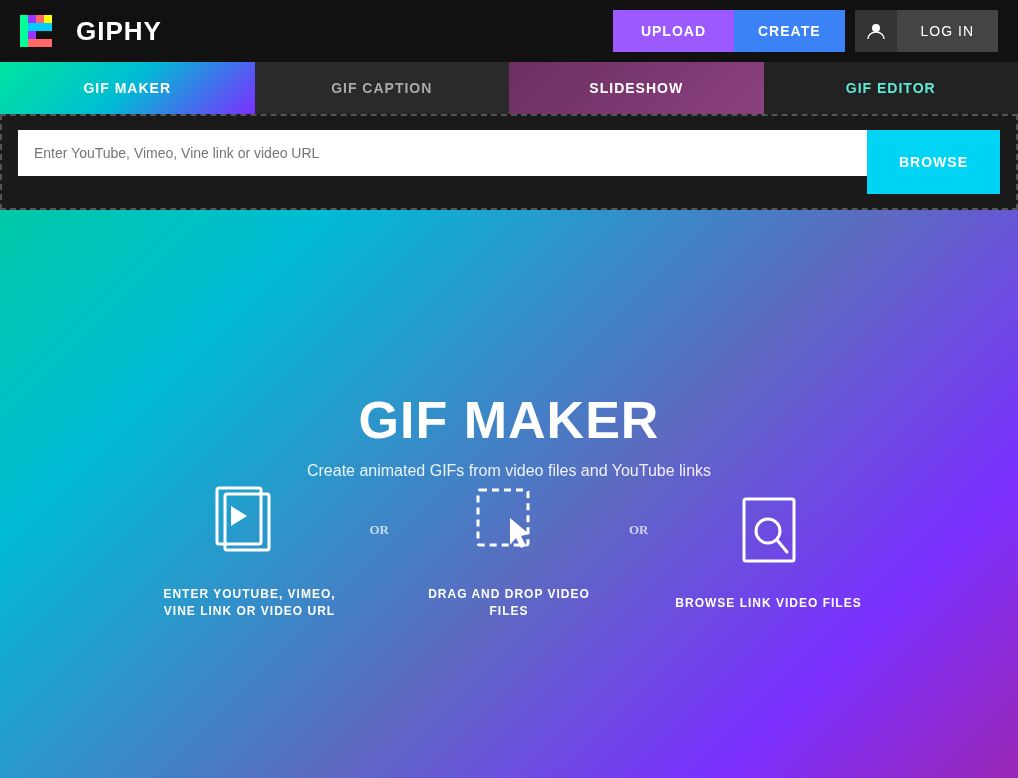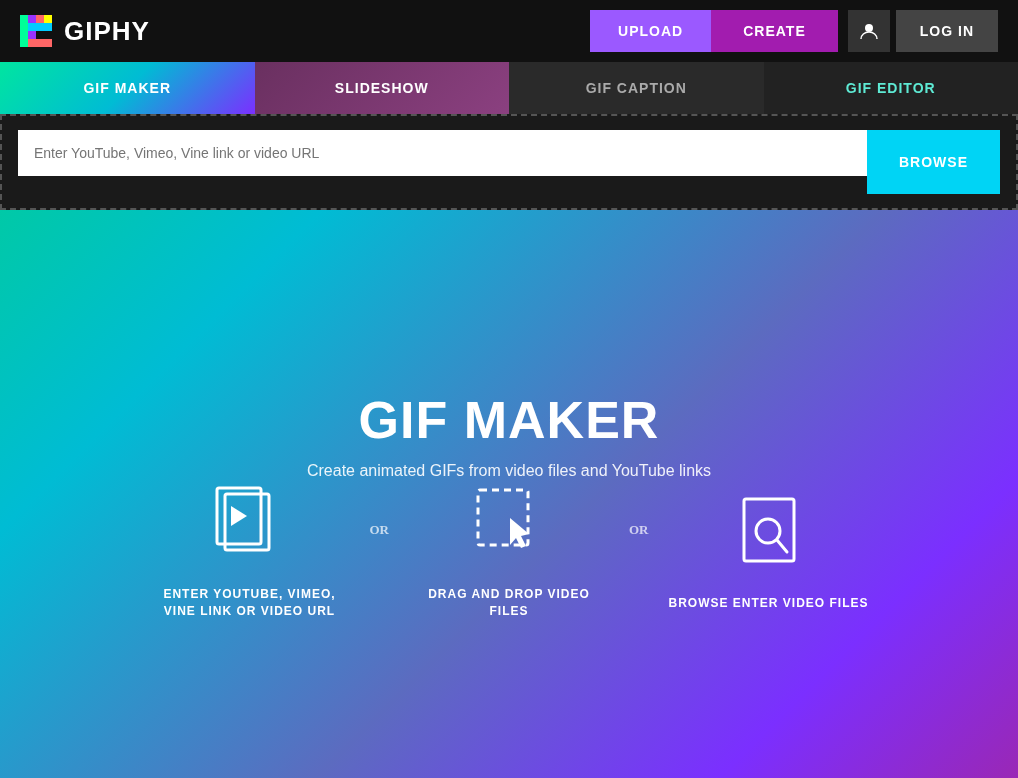--- a/index.html
+++ b/index.html
@@ -16,21 +16,21 @@
       background: #111111;
       height: 62px;
       display: flex;
       align-items: center;
       justify-content: space-between;
       padding: 0 20px;
     }
     .logo-area {
       display: flex;
       align-items: center;
-      gap: 12px;
+      gap: 24px;
     }
     .logo-text {
       color: white;
       font-size: 26px;
       font-weight: 900;
       letter-spacing: 1px;
     }
     .header-right {
       display: flex;
       align-items: flex-end;
@@ -41,53 +41,52 @@
       color: white;
       font-weight: 900;
       font-size: 14px;
       letter-spacing: 1px;
       border: none;
       padding: 0 28px;
       height: 42px;
       cursor: pointer;
     }
     .create-btn {
-      background: #a21caf;
-      color: white;
-      font-weight: 900;
-      font-size: 14px;
-      letter-spacing: 1px;
-      border: none;
-      padding: 0 32px;
+      background: #3b82f6;
+      color: white;
+      font-weight: 900;
+      font-size: 14px;
+      letter-spacing: 1px;
+      border: none;
+      padding: 0 24px;
       height: 42px;
       cursor: pointer;
     }
     .user-icon-btn {
       background: #333;
       color: white;
       border: none;
       width: 42px;
       height: 42px;
       display: flex;
       align-items: center;
       justify-content: center;
       cursor: pointer;
       margin-left: 10px;
     }
     .login-btn {
       background: #444;
       color: white;
-      font-weight: 700;
+      font-weight: 400;
       font-size: 14px;
       letter-spacing: 1px;
       border: none;
       padding: 0 24px;
       height: 42px;
       cursor: pointer;
-      margin-left: 6px;
     }
 
     
     .tabs {
       display: flex;
       height: 52px;
     }
     .tab {
       flex: 1;
       display: flex;
@@ -236,22 +235,22 @@
         <circle cx="9" cy="6" r="4" fill="white"></circle>
         <path d="M1 17c0-4 3.6-7 8-7s8 3 8 7" stroke="white" stroke-width="1.5" fill="none"></path>
       </svg>
     </button>
     <button class="login-btn">LOG IN</button>
   </div>
 </div>
 
 <div class="tabs">
   <div class="tab tab-gif-maker">GIF MAKER</div>
+  <div class="tab tab-gif-caption">GIF CAPTION</div>
   <div class="tab tab-slideshow">SLIDESHOW</div>
-  <div class="tab tab-gif-caption">GIF CAPTION</div>
   <div class="tab tab-gif-editor">GIF EDITOR</div>
 </div>
 
 <div class="upload-area">
   <div class="url-row">
     <input class="url-input" type="text" placeholder="Enter YouTube, Vimeo, Vine link or video URL" style="">
     <button class="browse-btn">BROWSE</button>
   </div>
 </div>
 
@@ -287,17 +286,17 @@
     <div class="or-label">OR</div>
 
     <div class="icon-item">
       <svg class="icon-svg" viewBox="0 0 90 90" xmlns="http://www.w3.org/2000/svg">
 
         <rect x="20" y="10" width="50" height="62" rx="2" fill="none" stroke="white" stroke-width="3"></rect>
 
         <circle cx="44" cy="42" r="12" fill="none" stroke="white" stroke-width="3"></circle>
         <line x1="53" y1="51" x2="63" y2="63" stroke="white" stroke-width="3" stroke-linecap="round"></line>
       </svg>
-      <span class="label">BROWSE ENTER VIDEO FILES</span>
+      <span class="label">BROWSE LINK VIDEO FILES</span>
     </div>
 
   </div>
 </div>
 
 </body></html>

